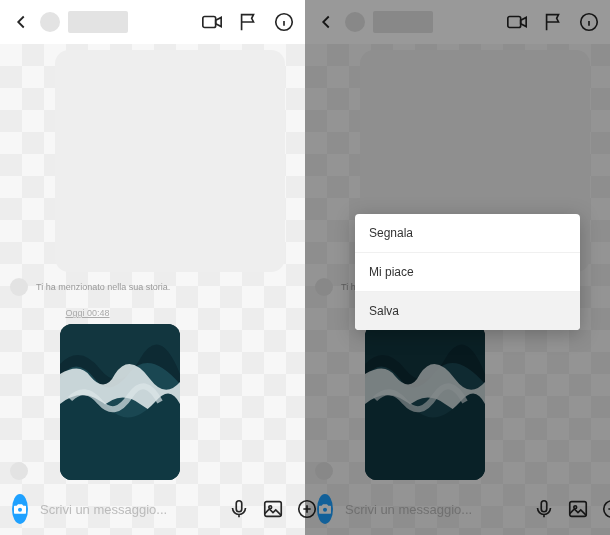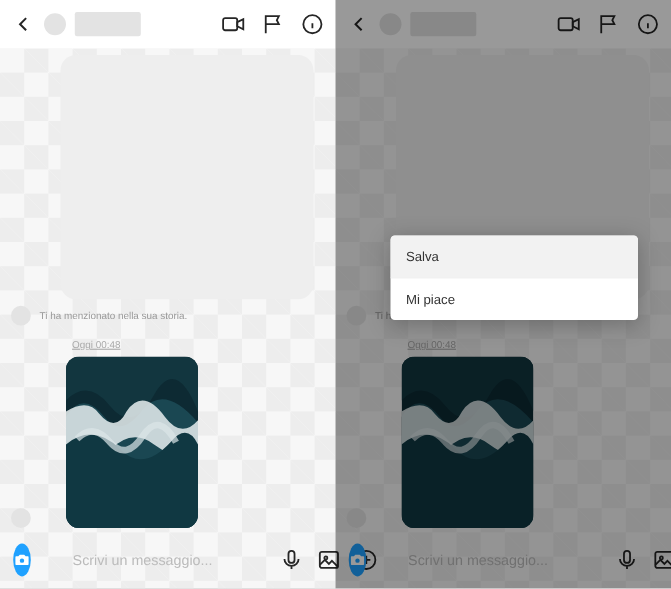--- a/index.html
+++ b/index.html
@@ -140,21 +140,20 @@
   justify-content: center;
 }
 .cam-btn svg { width: 16px; height: 16px; }
 .msg-input {
   flex: 1;
   border: none;
   background: transparent;
   font-size: 13px;
   color: #333;
   outline: none;
-  margin-left: 26px;
 }
 .msg-input::placeholder { color: #bbb; }
 .footer-icons {
   display: flex;
   gap: 12px;
 }
 .overlay {
   position: absolute;
   inset: 0;
   background: rgba(0,0,0,0.4);
@@ -353,16 +352,17 @@
         <svg viewBox="0 0 24 24" fill="none" stroke="#262626" stroke-width="1.8">
             <circle cx="12" cy="12" r="9"></circle>
             <path d="M12 8v8M8 12h8"></path>
           </svg>
       </span>
     </div>
   </div>
 
   <div class="overlay"></div>
   <div class="menu">
+    <div class="menu-item">Segnala</div>
+    <div class="menu-item">Mi piace</div>
     <div class="menu-item sel">Salva</div>
-    <div class="menu-item">Mi piace</div>
   </div>
 </div>
 
 </body></html>

